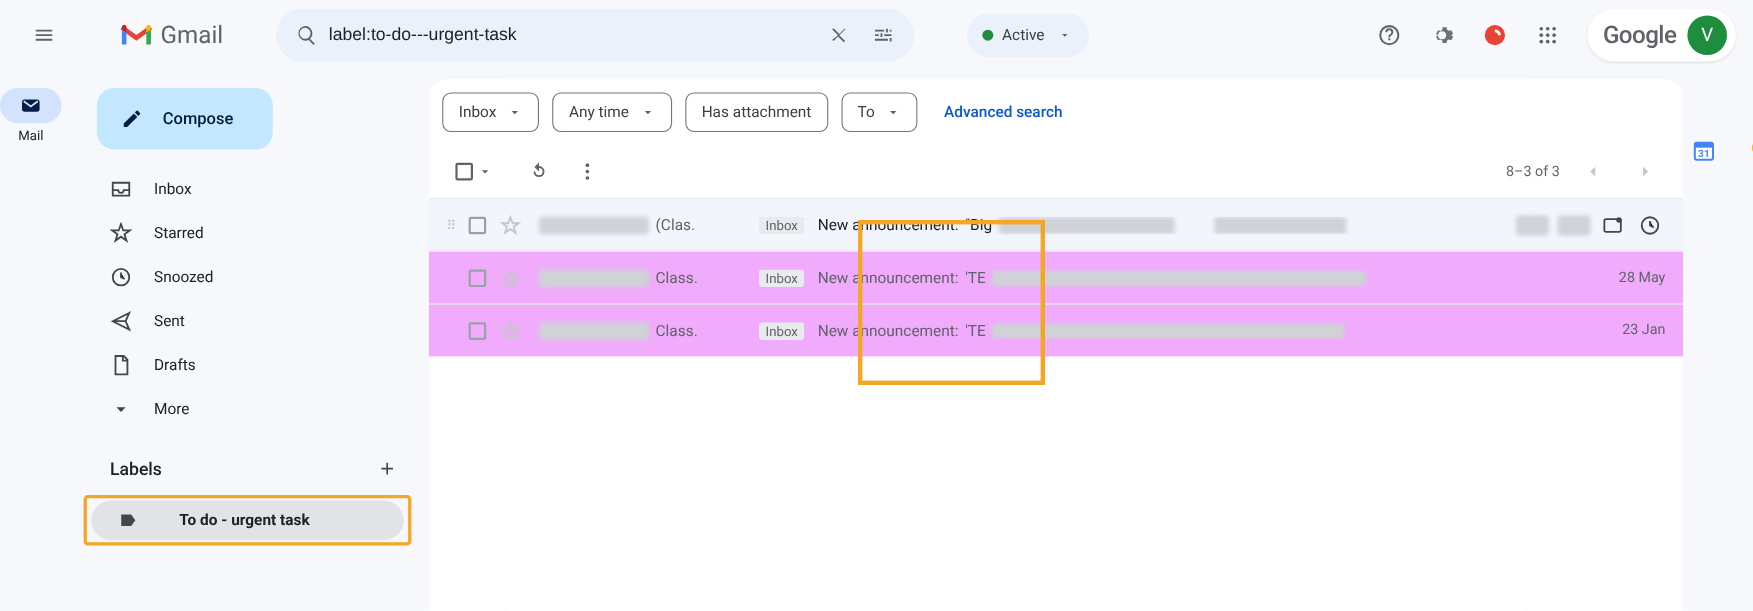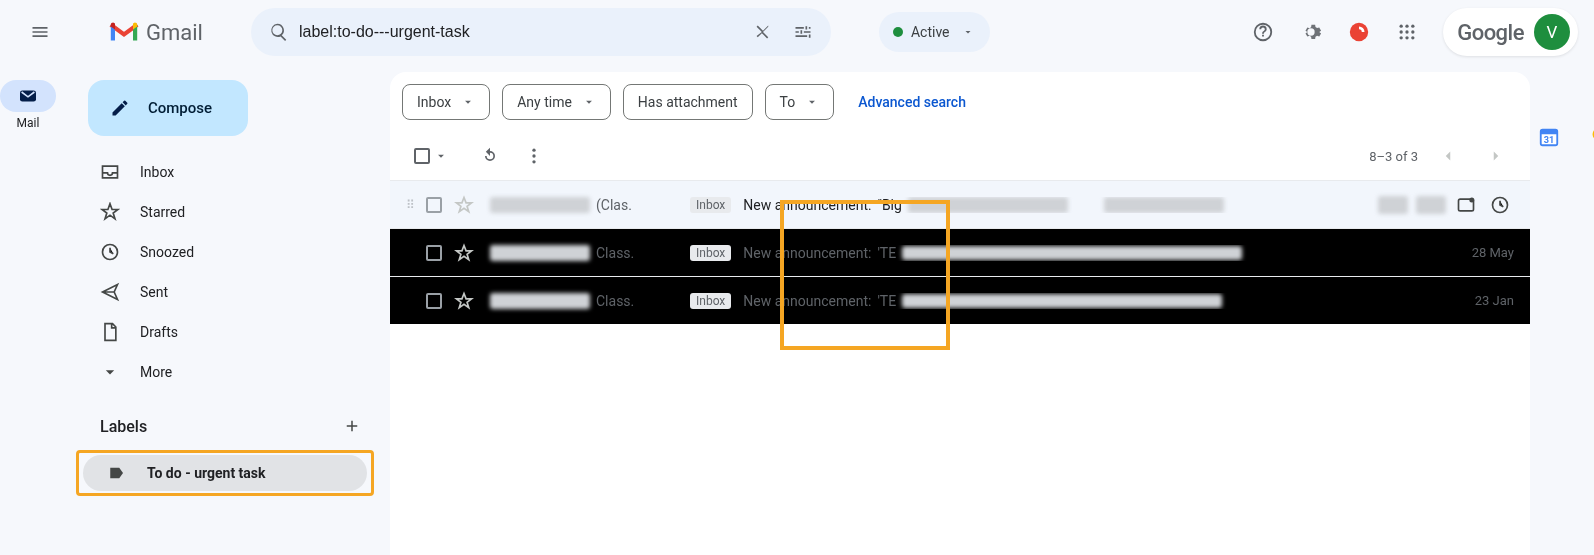--- a/index.html
+++ b/index.html
@@ -40,39 +40,39 @@
   .compose-btn { display: flex; align-items: center; gap: 18px; background: #c2e7ff; color: #001d35; height: 56px; padding: 0 22px; border-radius: 16px; font-size: 15px; font-weight: 500; margin: 8px 17px 16px 16px; cursor: pointer; width: 160px; }
   .nav-list { display: flex; flex-direction: column; }
   .nav-item { display: flex; align-items: center; gap: 20px; height: 40px; padding: 0 0 0 28px; border-radius: 0 20px 20px 0; cursor: pointer; font-size: 14px; color: #202124; }
   .nav-icon { width: 20px; height: 20px; display: flex; align-items: center; justify-content: center; color: #444746; }
 
   .labels-header { display: flex; align-items: center; justify-content: space-between; padding: 20px 16px 10px 28px; }
   .labels-title { font-size: 16px; font-weight: 500; color: #202124; }
   .add-label { width: 28px; height: 28px; display: flex; align-items: center; justify-content: center; cursor: pointer; font-size: 20px; color: #444746; }
 
   .label-row-wrap { border: 3px solid #f5a623; border-radius: 4px; margin: 0 8px 0 4px; padding: 2px 4px; }
-  .label-item { display: flex; align-items: center; gap: 20px; height: 36px; padding: 0 0 0 24px; border-radius: 18px; background: #e1e3e6; cursor: pointer; font-size: 14px; font-weight: 700; color: #202124; }
+  .label-item { display: flex; align-items: center; gap: 36px; height: 36px; padding: 0 0 0 24px; border-radius: 18px; background: #e1e3e6; cursor: pointer; font-size: 14px; font-weight: 700; color: #202124; }
 
   
   .main { position: absolute; left: 390px; top: 72px; right: 64px; bottom: 0; background: #fff; border-radius: 16px 16px 0 0; }
   .filter-bar { display: flex; align-items: center; gap: 12px; padding: 12px 16px 12px 12px; }
   .filter-chip { display: flex; align-items: center; gap: 10px; border: 1px solid #747775; border-radius: 8px; height: 36px; padding: 0 14px; font-size: 14px; color: #3c4043; cursor: pointer; }
   .adv-search { color: #0b57d0; font-size: 14px; font-weight: 500; margin-left: 12px; cursor: pointer; }
 
   .toolbar { display: flex; align-items: center; height: 48px; padding: 0 16px; }
   .sel-box { display: flex; align-items: center; gap: 4px; cursor: pointer; margin-right: 24px; margin-left: 8px; }
   .sel-checkbox { width: 16px; height: 16px; border: 2px solid #5f6368; border-radius: 2px; }
   .tb-icon { width: 36px; height: 36px; display: flex; align-items: center; justify-content: center; border-radius: 50%; cursor: pointer; color: #5f6368; margin-right: 8px; }
   .pager { margin-left: auto; display: flex; align-items: center; gap: 12px; color: #5f6368; font-size: 13px; }
   .page-btn { width: 36px; height: 36px; display: flex; align-items: center; justify-content: center; border-radius: 50%; cursor: pointer; color: #c4c7c5; }
 
   .mail-list { }
   .mail-row { display: flex; align-items: center; height: 48px; padding: 0 16px; border-top: 1px solid #e8eaed; position: relative; cursor: pointer; font-size: 14px; }
   .mail-row.unread { background: #f2f6fc; }
-  .mail-row:not(.unread) { background: #000000; color: #5f6368; }
+  .mail-row:not(.unread) { background: #f0abfc; color: #5f6368; }
   .drag-handle { width: 12px; color: #bdc1c6; margin-right: 4px; font-size: 12px; visibility: hidden; }
   .mail-row.unread .drag-handle { visibility: visible; }
   .row-checkbox { width: 16px; height: 16px; border: 2px solid #9aa0a6; border-radius: 2px; margin: 0 12px 0 4px; cursor: pointer; }
   .row-star { width: 20px; height: 20px; display: flex; align-items: center; justify-content: center; cursor: pointer; color: #c4c7c5; margin-right: 16px; }
   .sender-col { width: 200px; display: flex; align-items: flex-end; gap: 6px; }
   .blur-block { display: inline-block; background: #cfd2d6; border-radius: 3px; filter: blur(2px); }
   .blur-block.s1 { width: 100px; height: 16px; }
   .blur-block.s2 { width: 160px; height: 16px; }
   .blur-block.s3 { width: 200px; height: 14px; }
   .blur-block.s4 { width: 30px; height: 18px; }

